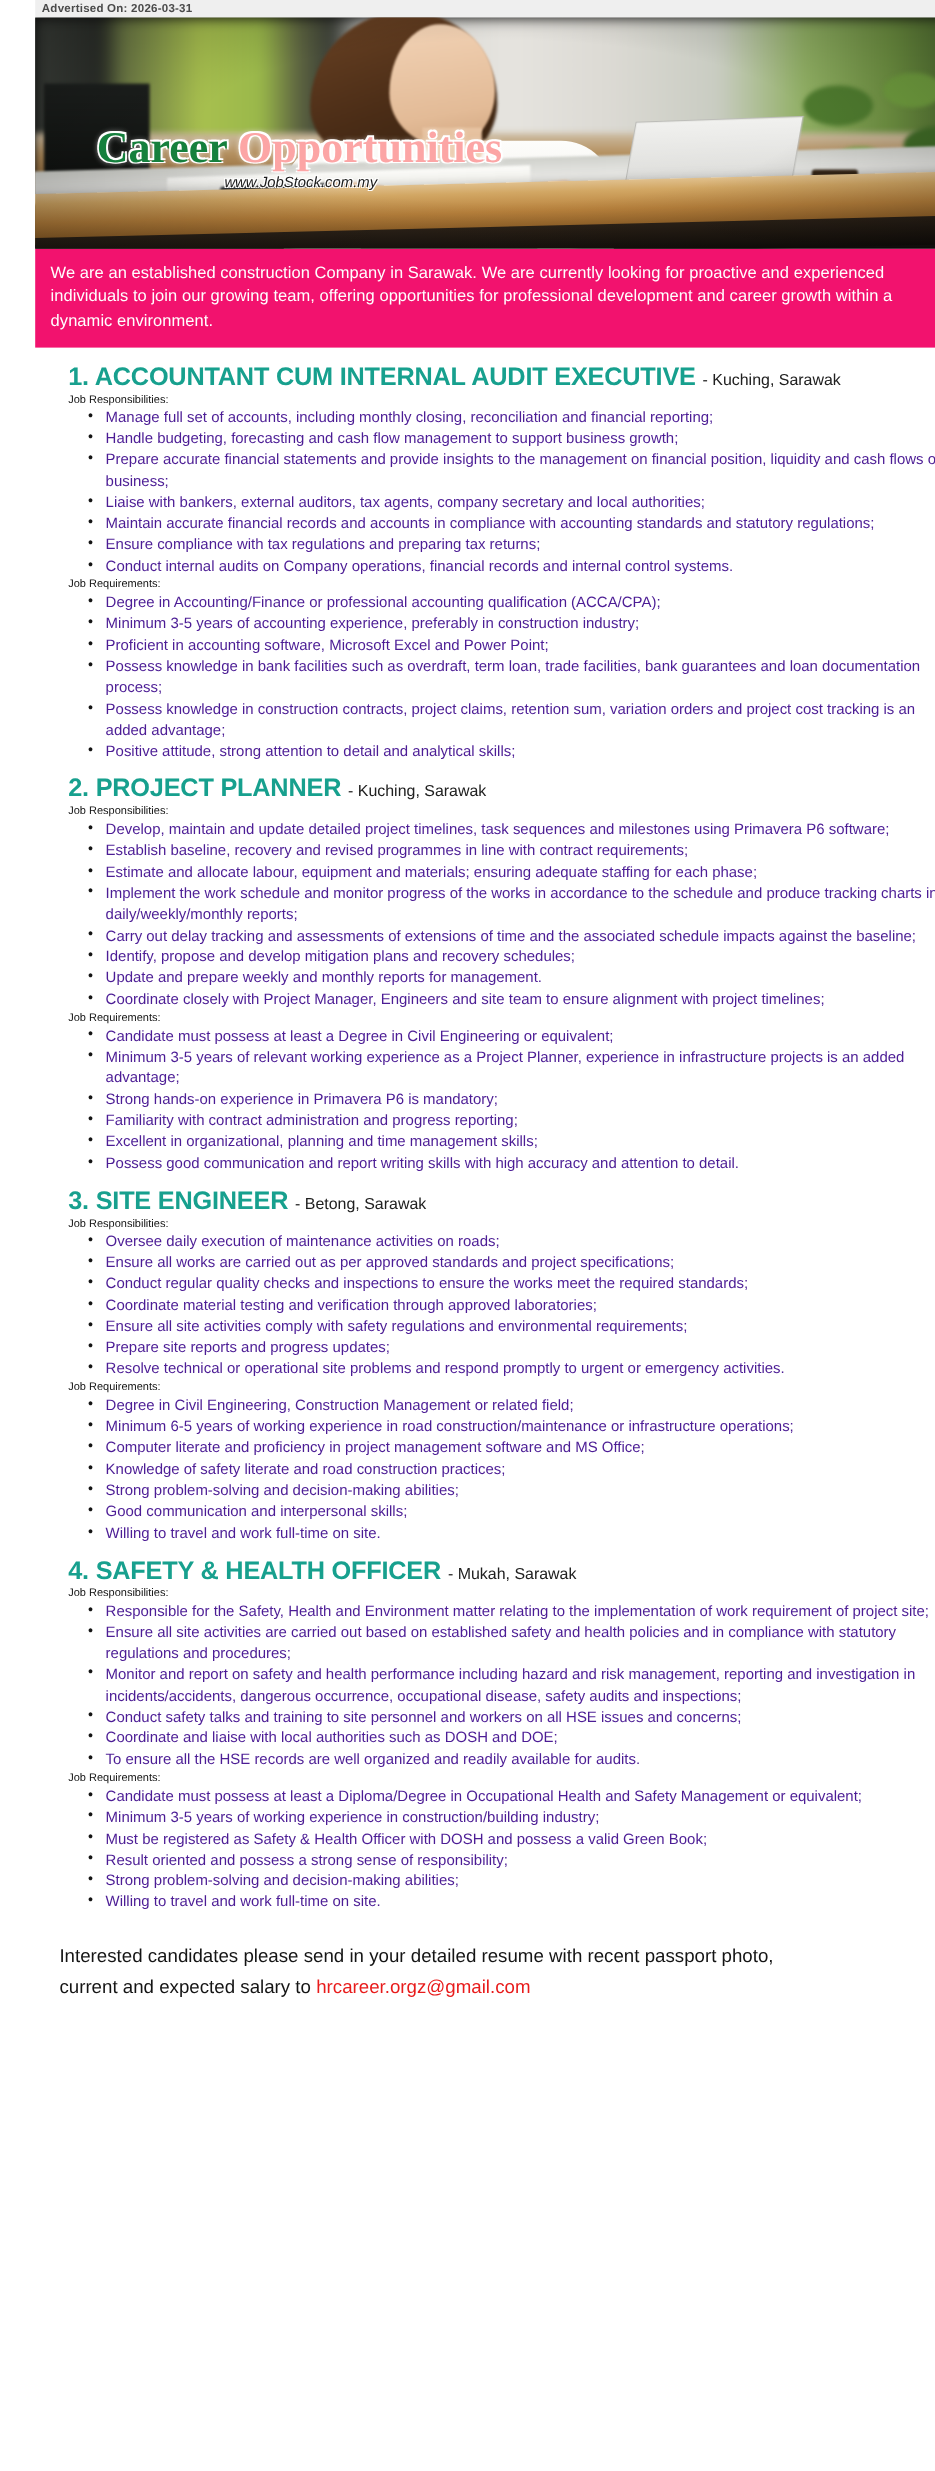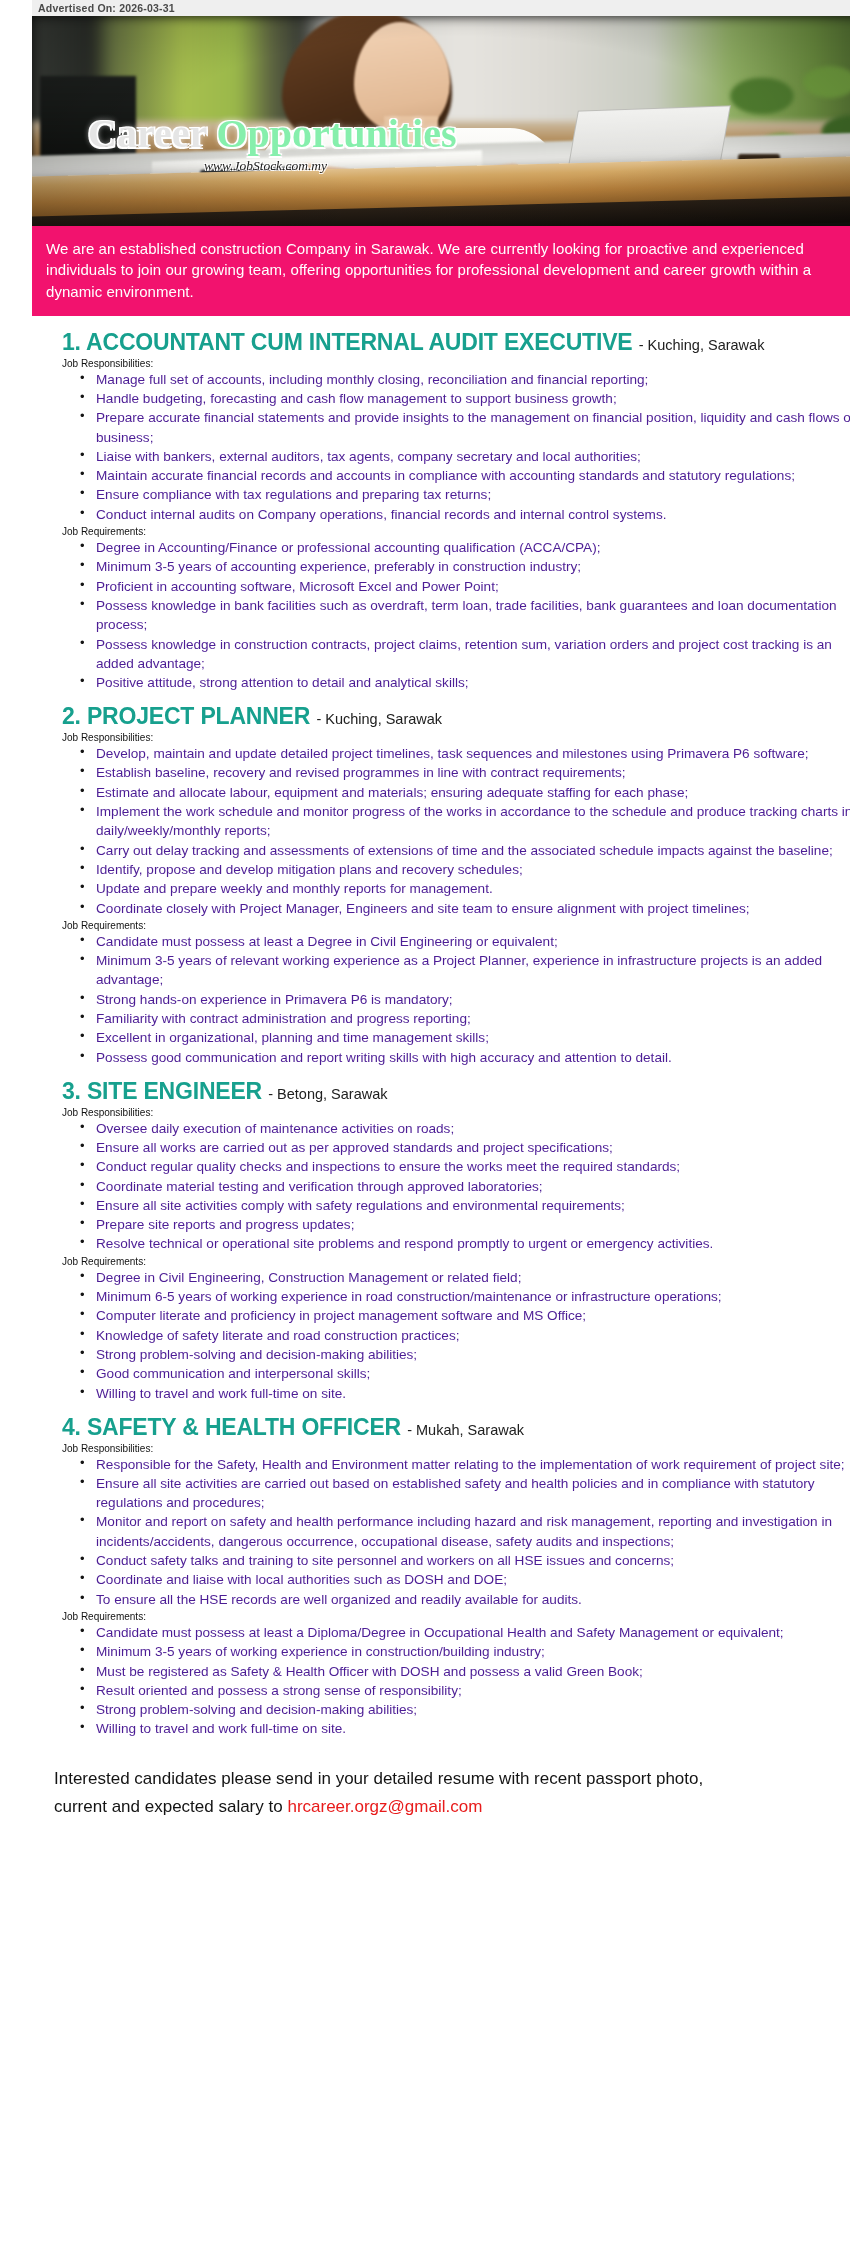--- a/index.html
+++ b/index.html
@@ -186,25 +186,25 @@
     font-family:"Liberation Serif", serif;
     font-size:40px;
     font-weight:bold;
     line-height:1;
     white-space:nowrap;
     text-shadow:
       -1.5px -1.5px 0 #fff, 1.5px -1.5px 0 #fff,
       -1.5px 1.5px 0 #fff, 1.5px 1.5px 0 #fff,
       0 0 6px rgba(255,255,255,.9);
   }
-  .hero-title .c1{color:#e5e5e5;}
-  .hero-title .c2{color:#86efac;}
+  .hero-title .c1{color:#15803d;}
+  .hero-title .c2{color:#fca5a5;}
   .hero-sub{
     position:absolute;left:172px;top:142px;
-    font-family:Liberation Serif, serif;
+    font-family:Liberation Sans, sans-serif;
     font-style:italic;
     font-size:13.5px;
     color:#1b1b1b;
     white-space:nowrap;
     text-shadow:-1px -1px 0 #fff,1px -1px 0 #fff,-1px 1px 0 #fff,1px 1px 0 #fff;
   }
 
   
   .intro{
     background:#f2126e;

